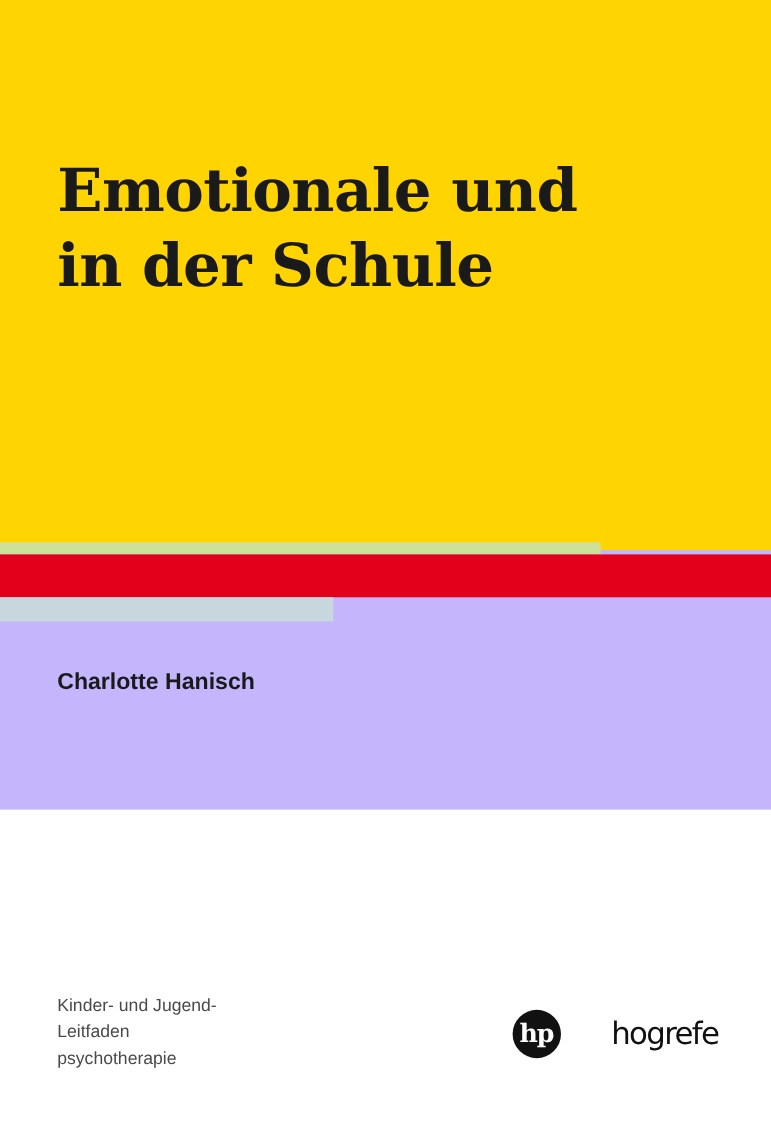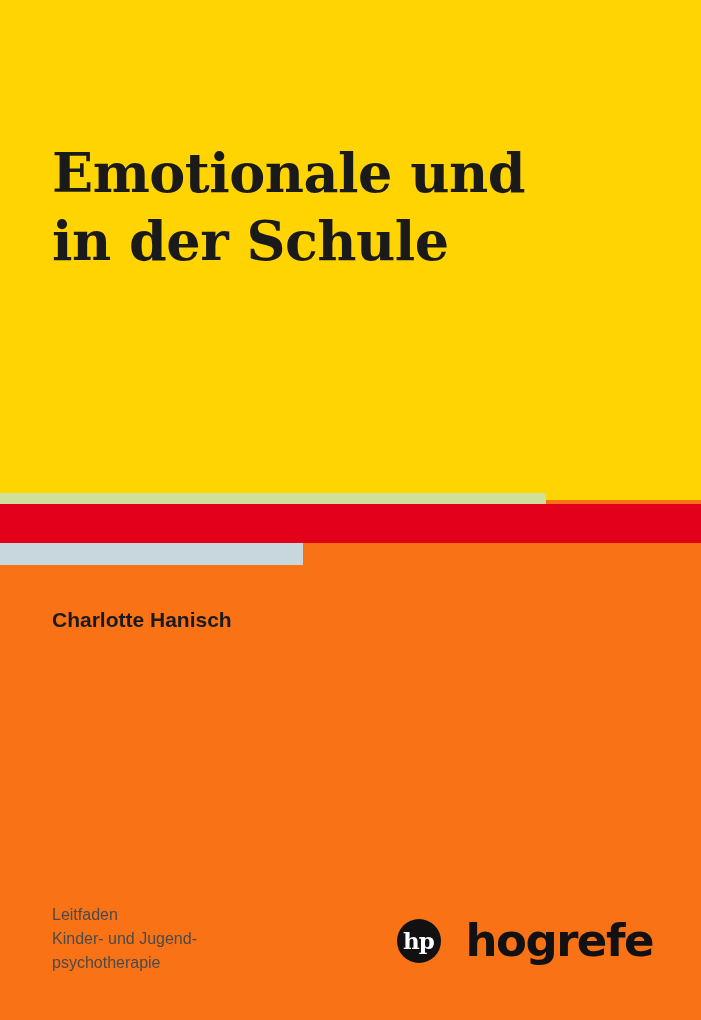--- a/index.html
+++ b/index.html
@@ -9,22 +9,22 @@
   }
   body {
     width: 701px;
     height: 1020px;
     font-family: "Liberation Sans", sans-serif;
     overflow: hidden;
   }
   .cover {
     position: relative;
     width: 701px;
-    height: 1020px;
-    background: #f97316;
+    height: 736px;
+    background: #c4b5fd;
     box-sizing: border-box;
   }
   
   .yellow-block {
     position: absolute;
     left: 0;
     top: 0;
     width: 701px;
     height: 500px;
     background: #ffd400;
@@ -103,21 +103,21 @@
     display: block;
     white-space: nowrap;
   }
   
   .logo {
     position: absolute;
     right: 48px;
     top: 918px;
     display: flex;
     align-items: center;
-    gap: 25px;
+    gap: 10px;
   }
   .logo-mark {
     width: 44px;
     height: 44px;
     border-radius: 50%;
     background: #111111;
     position: relative;
     flex: 0 0 auto;
   }
   .logo-mark .hp {
@@ -129,25 +129,26 @@
     color: #ffffff;
     font-family: "DejaVu Serif", serif;
     font-size: 23px;
     font-weight: bold;
     line-height: 44px;
     text-align: center;
     letter-spacing: -1px;
   }
   .logo-text {
     font-family: "DejaVu Sans", sans-serif;
-    font-size: 45px;
-    font-weight: bold;
+    font-size: 28px;
+    font-weight: normal;
     color: #111111;
     letter-spacing: -1.5px;
     line-height: 1;
+    margin-left: 36px;
   }
 </style>
 </head>
 <body>
 
 <div class="cover">
 
   <div class="yellow-block"></div>
 
   <div class="title">
@@ -157,22 +158,22 @@
 
   <div class="green-strip"></div>
   <div class="red-band"></div>
   <div class="grey-band"></div>
 
   <div class="authors">
     <span class="author-line">Charlotte Hanisch</span>
   </div>
 
   <div class="series">
+    <span class="series-line">Kinder- und Jugend-</span>
     <span class="series-line">Leitfaden</span>
-    <span class="series-line">Kinder- und Jugend-</span>
     <span class="series-line">psychotherapie</span>
   </div>
 
   <div class="logo">
     <span class="logo-mark">
       <span class="hp">hp</span>
     </span>
     <span class="logo-text">hogrefe</span>
   </div>
 

